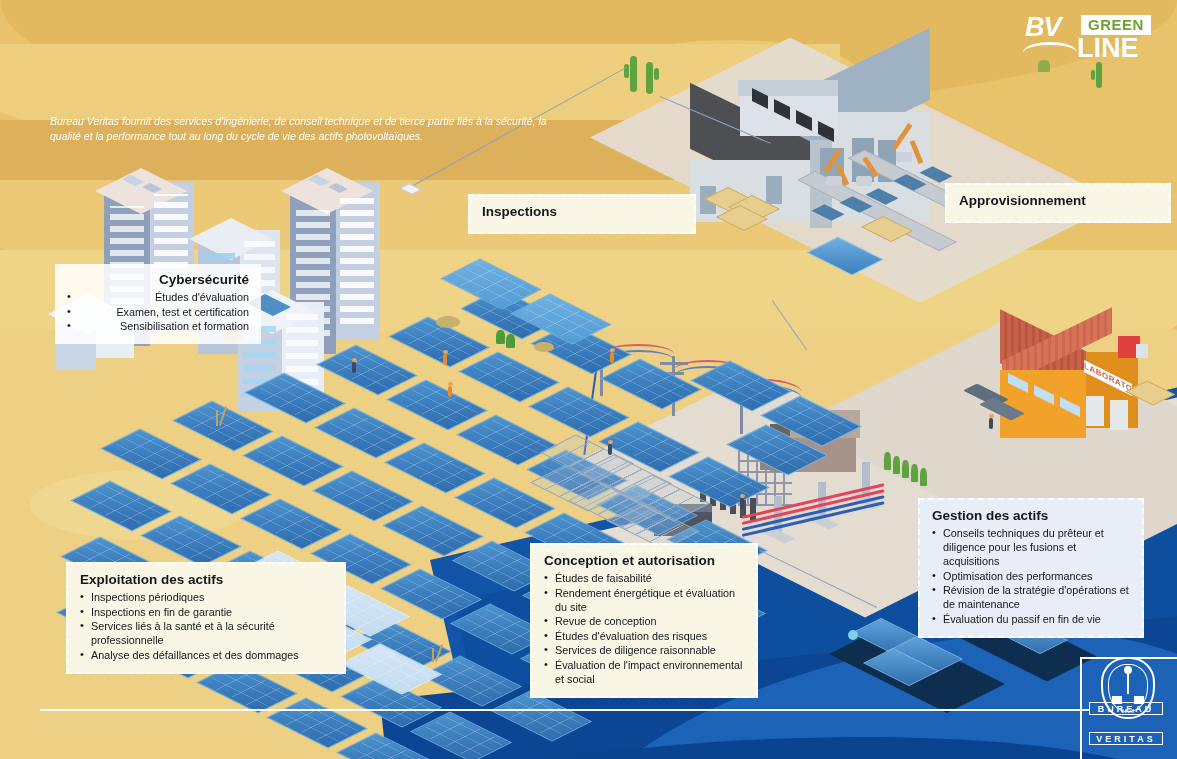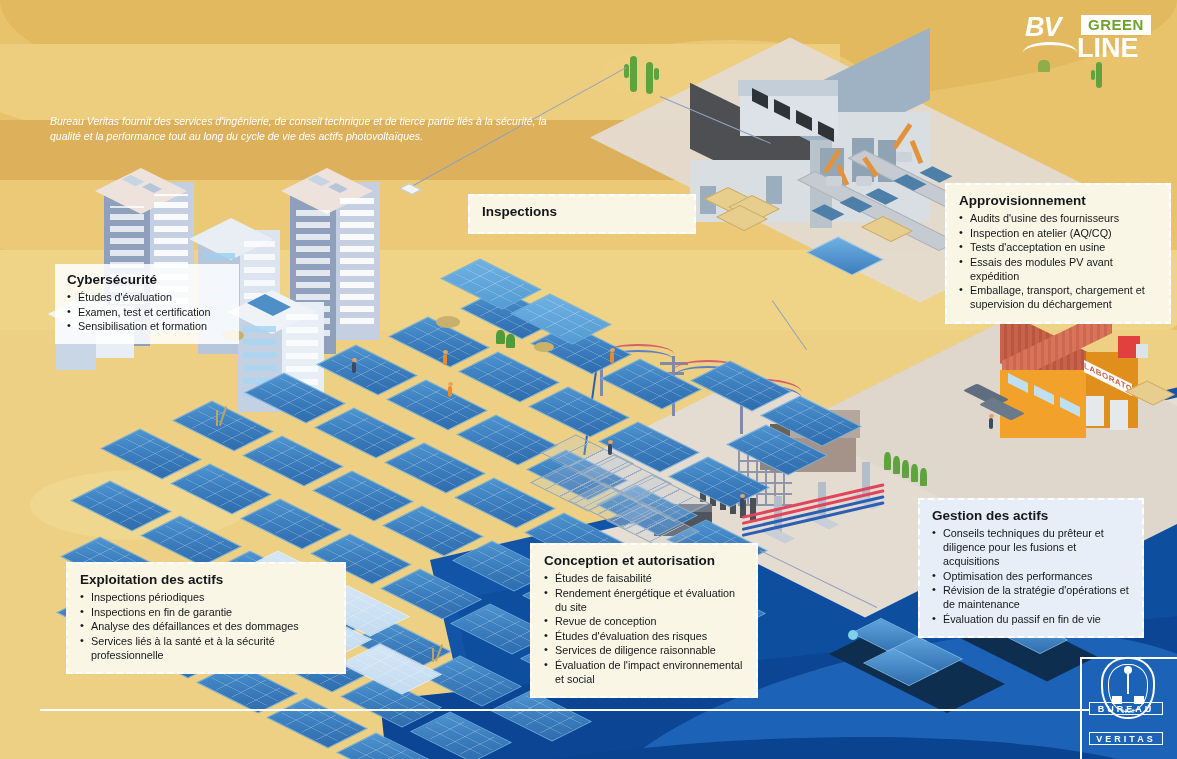--- a/index.html
+++ b/index.html
@@ -183,21 +183,21 @@
   .card.white{background:rgba(255,255,255,.86);}
   .card.bluish{background:#E7EEF7;}
   .card h3{margin:0 0 3px 0;font-size:13.5px;font-weight:bold;color:#14171A;}
   .card ul{margin:0;padding:0;list-style:none;}
   .card li{position:relative;padding-left:11px;font-size:10.8px;line-height:1.30;
      color:#14171A;margin-bottom:0.5px;}
   .card li::before{content:"•";position:absolute;left:0;top:-1px;font-size:11px;}
 
   .c-construction{left:468px;top:194px;width:228px;}
   .c-approv{left:945px;top:183px;width:226px;}
-  .c-cyber{left:55px;top:264px;width:184px;}
+  .c-cyber{left:55px;top:264px;width:206px;text-align:right;}
   .c-gestion{left:918px;top:498px;width:226px;}
   .c-concept{left:530px;top:543px;width:228px;}
   .c-exploit{left:66px;top:562px;width:280px;}
 
   
   .conn{position:absolute;background:#8FA1BE;height:1.4px;transform-origin:left center;}
   .conn-dot{position:absolute;width:11px;height:8px;background:#F2F3F5;
       border:1px solid #B9C2CE;transform:matrix(1,0.5,-1,0.5,0,0);}
 </style>
 </head>
@@ -588,27 +588,20 @@
     <div class="bv-word bv-w1">BUREAU</div>
     <div class="bv-word bv-w2">VERITAS</div>
   </div>
 
   <div class="card cream dashed c-construction">
     <h3>Inspections</h3>
   </div>
 
   <div class="card cream dashed c-approv">
     <h3>Approvisionnement</h3>
-    <ul>
-        <li>Audits d'usine des fournisseurs</li>
-        <li>Inspection en atelier (AQ/CQ)</li>
-        <li>Tests d'acceptation en usine</li>
-        <li>Essais des modules PV avant expédition</li>
-        <li>Emballage, transport, chargement et supervision du déchargement</li>
-      </ul>
   </div>
 
   <div class="card white c-cyber">
     <h3>Cybersécurité</h3>
     <ul>
         <li>Études d'évaluation</li>
         <li>Examen, test et certification</li>
         <li>Sensibilisation et formation</li>
       </ul>
   </div>
@@ -633,18 +626,18 @@
         <li>Révision de la stratégie d'opérations et de maintenance</li>
         <li>Évaluation du passif en fin de vie</li>
       </ul>
   </div>
 
   <div class="card cream dashed c-exploit">
     <h3>Exploitation des actifs</h3>
     <ul>
         <li>Inspections périodiques</li>
         <li>Inspections en fin de garantie</li>
+        <li>Services liés à la santé et à la sécurité professionnelle</li>
         <li>Analyse des défaillances et des dommages</li>
-        <li>Services liés à la santé et à la sécurité professionnelle</li>
       </ul>
   </div>
 
 </div>
 
 </body></html>

